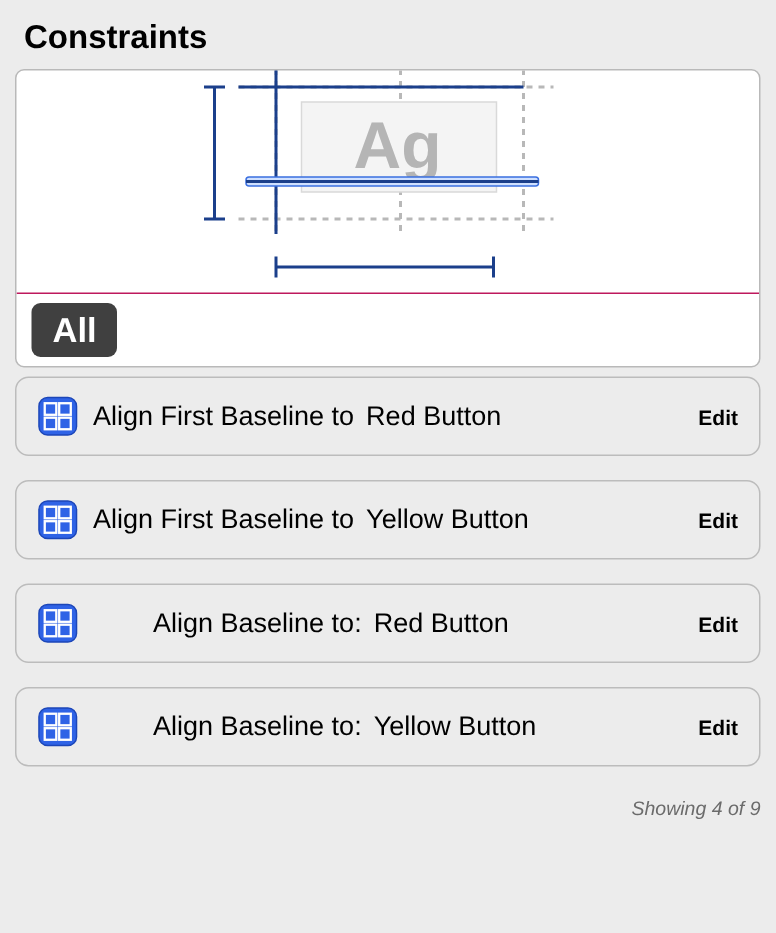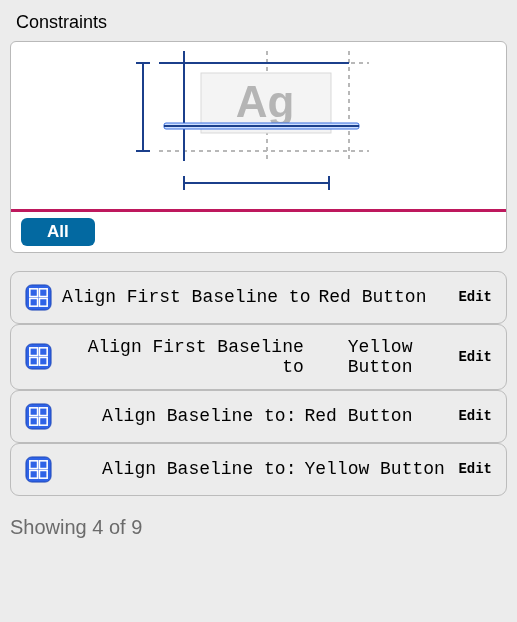--- a/index.html
+++ b/index.html
@@ -5,63 +5,63 @@
   * { box-sizing: border-box; margin: 0; padding: 0; }
   body {
     font-family: -apple-system, BlinkMacSystemFont, "Helvetica Neue", Arial, sans-serif;
     background: #ececec;
     width: 517px;
     height: 622px;
     padding: 6px 10px 0 10px;
     color: #000;
   }
   .title {
-    font-size: 18px;
-    font-weight: 400;
+    font-size: 22px;
+    font-weight: 700;
     margin: 6px 0 8px 6px;
   }
   .preview-panel {
     background: #fff;
     border: 1px solid #b9b9b9;
     border-radius: 6px;
     overflow: hidden;
   }
   .preview-area {
-    height: 170px;
+    height: 149px;
     width: 100%;
     display: flex;
     align-items: center;
     justify-content: center;
-    border-bottom: 3px solid #be185d;
+    border-bottom: 1px solid #be185d;
     position: relative;
   }
   .scope-row {
     display: flex;
     align-items: center;
     padding: 6px 10px;
     gap: 16px;
   }
   .pill {
-    background: #0369a1;
+    background: #404040;
     color: #fff;
-    font-size: 17px;
+    font-size: 23px;
     font-weight: 600;
-    padding: 2px 26px;
+    padding: 2px 14px;
     border-radius: 6px;
     line-height: 1.4;
   }
   .scope-label {
     font-size: 18px;
     color: #000;
   }
   .constraint-list {
-    margin-top: 18px;
+    margin-top: 6px;
     display: flex;
     flex-direction: column;
-    font-family: Liberation Mono, monospace;
+    gap: 16px;
   }
   .constraint-row {
     background: #ececec;
     border: 1px solid #bcbcbc;
     border-radius: 9px;
     padding: 12px 14px;
     display: flex;
     align-items: center;
     gap: 10px;
   }
@@ -83,24 +83,25 @@
   }
   .relation { text-align: right; }
   .target { text-align: center; }
   .edit {
     font-size: 14px;
     font-weight: 700;
     color: #000;
     cursor: pointer;
   }
   .footer {
-    text-align: left;
-    font-size: 20px;
+    text-align: right;
+    font-size: 13px;
     color: #6b6b6b;
     margin-top: 20px;
+    font-style: italic;
   }
 </style>
 </head>
 <body>
 
 <div class="title">Constraints</div>
 
 <div class="preview-panel">
   <div class="preview-area">
     <svg width="260" height="150" viewBox="0 0 260 150">

